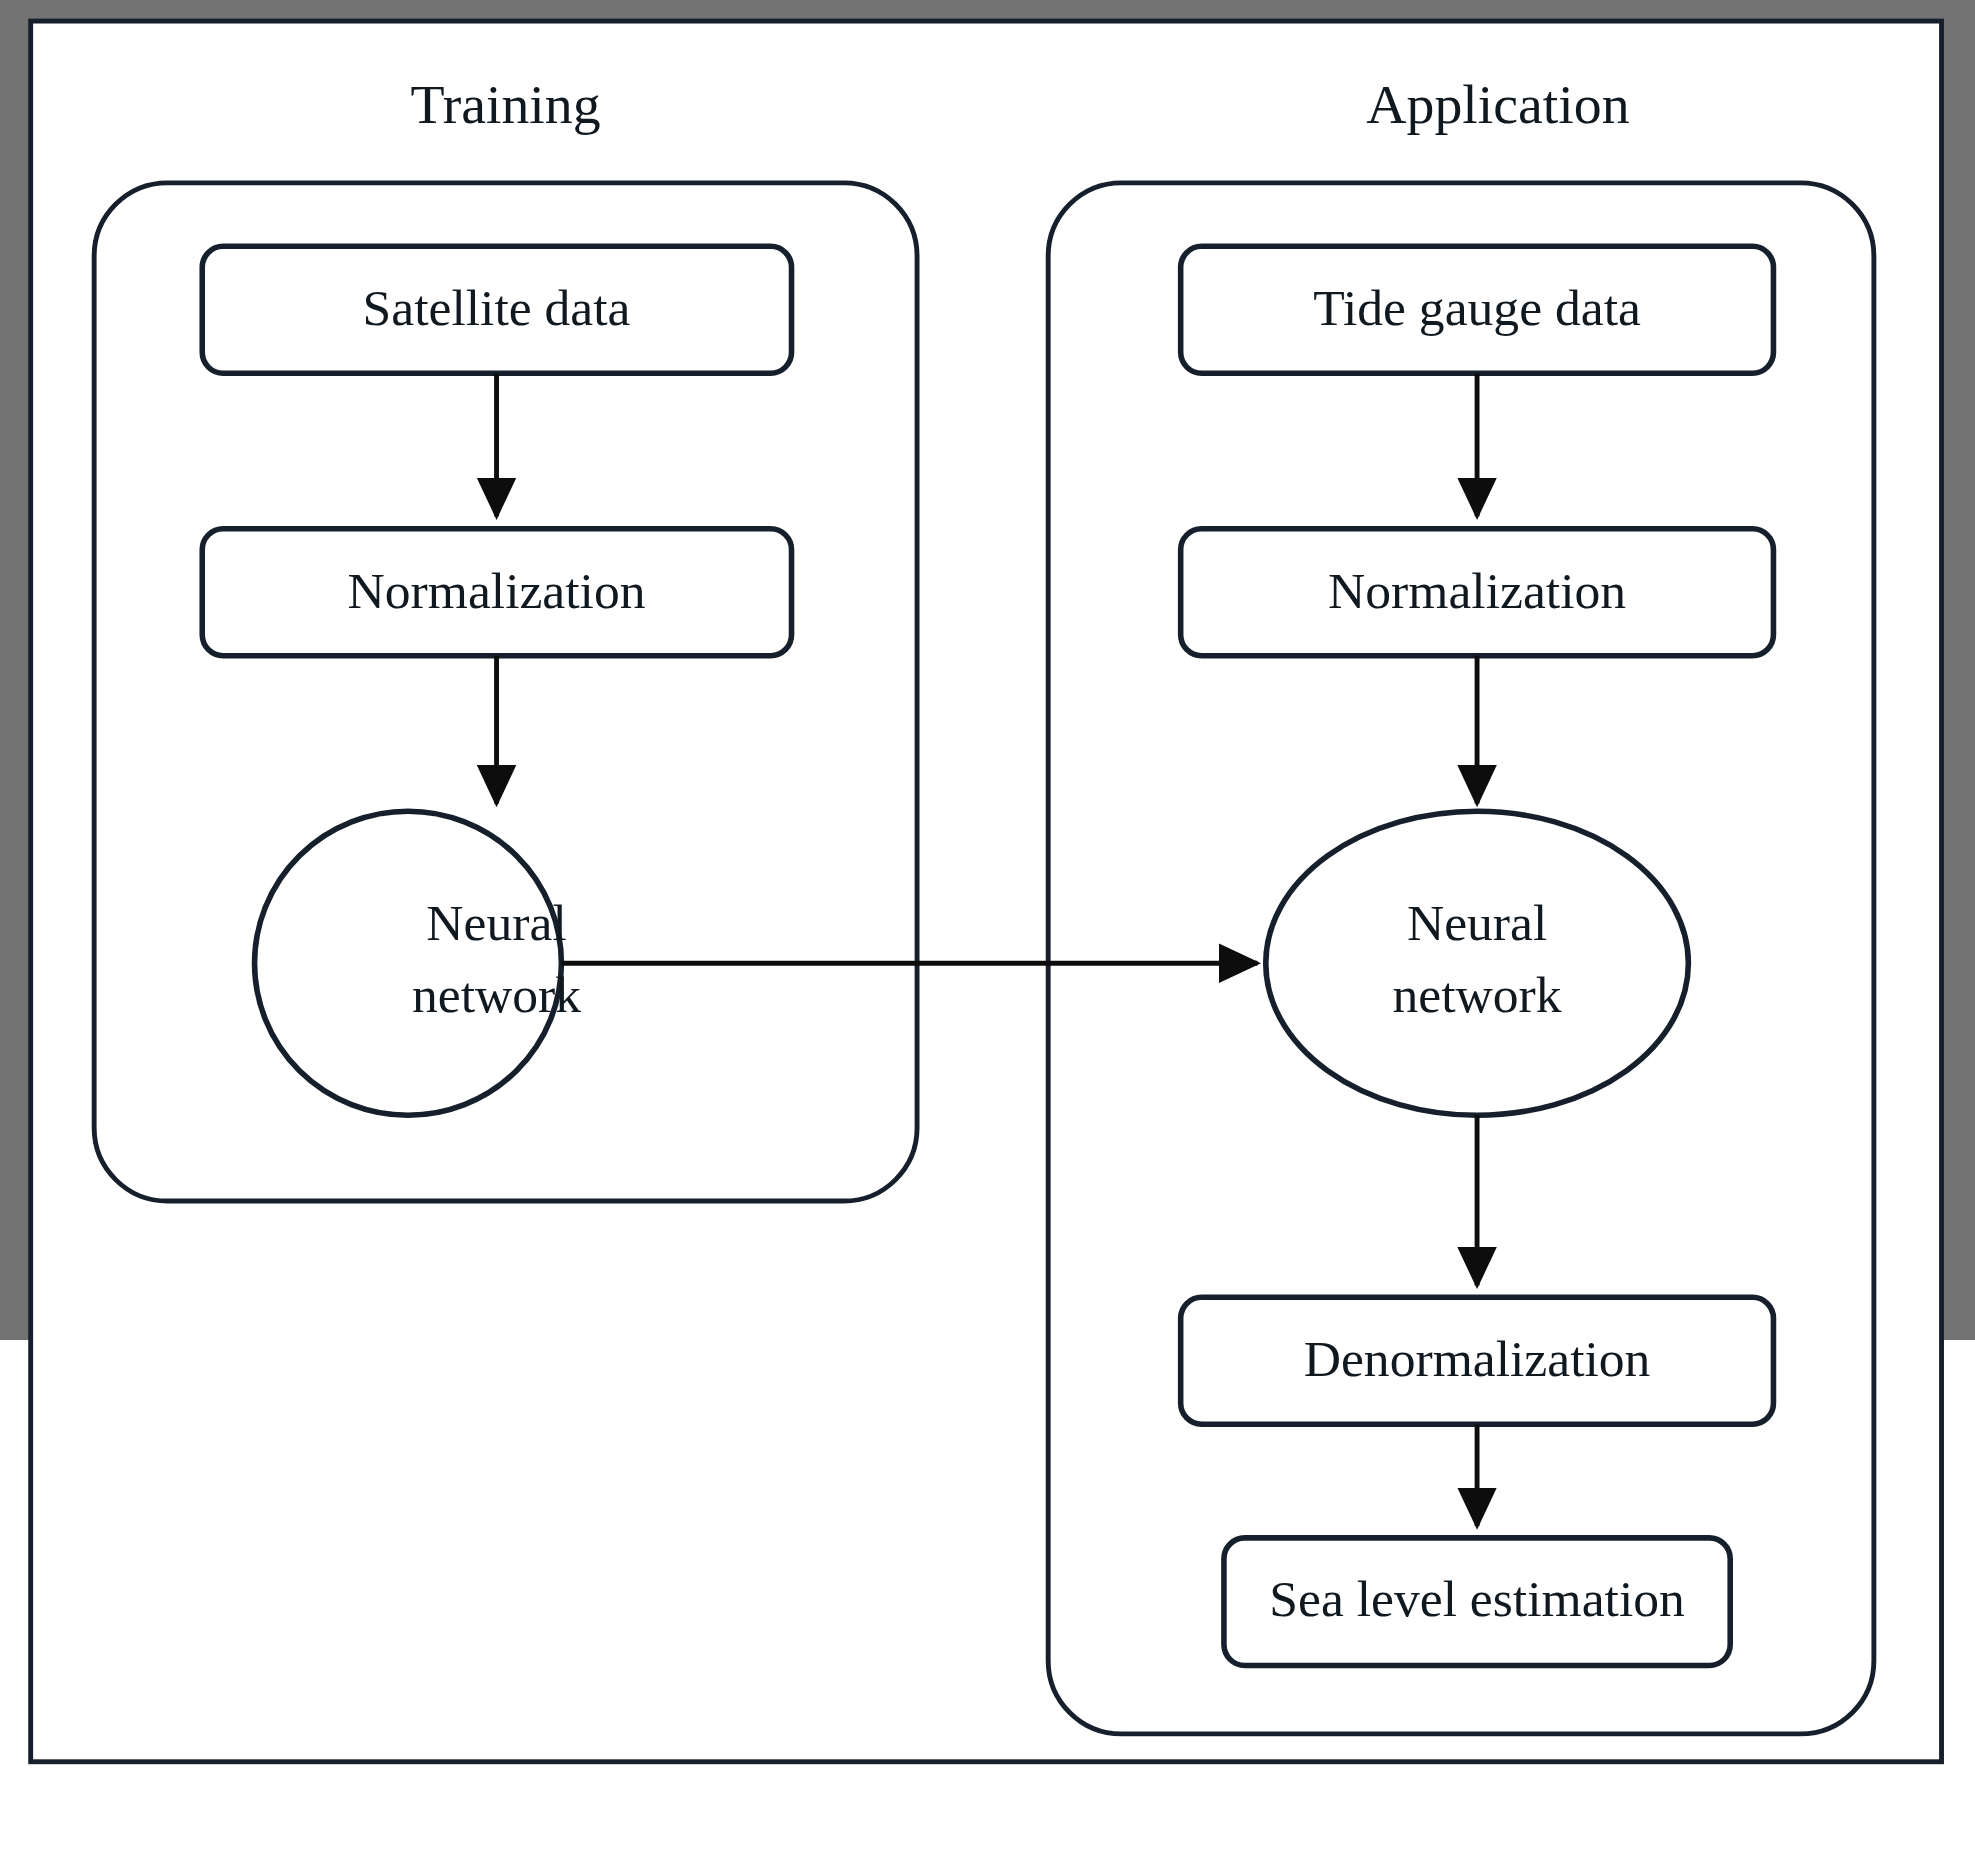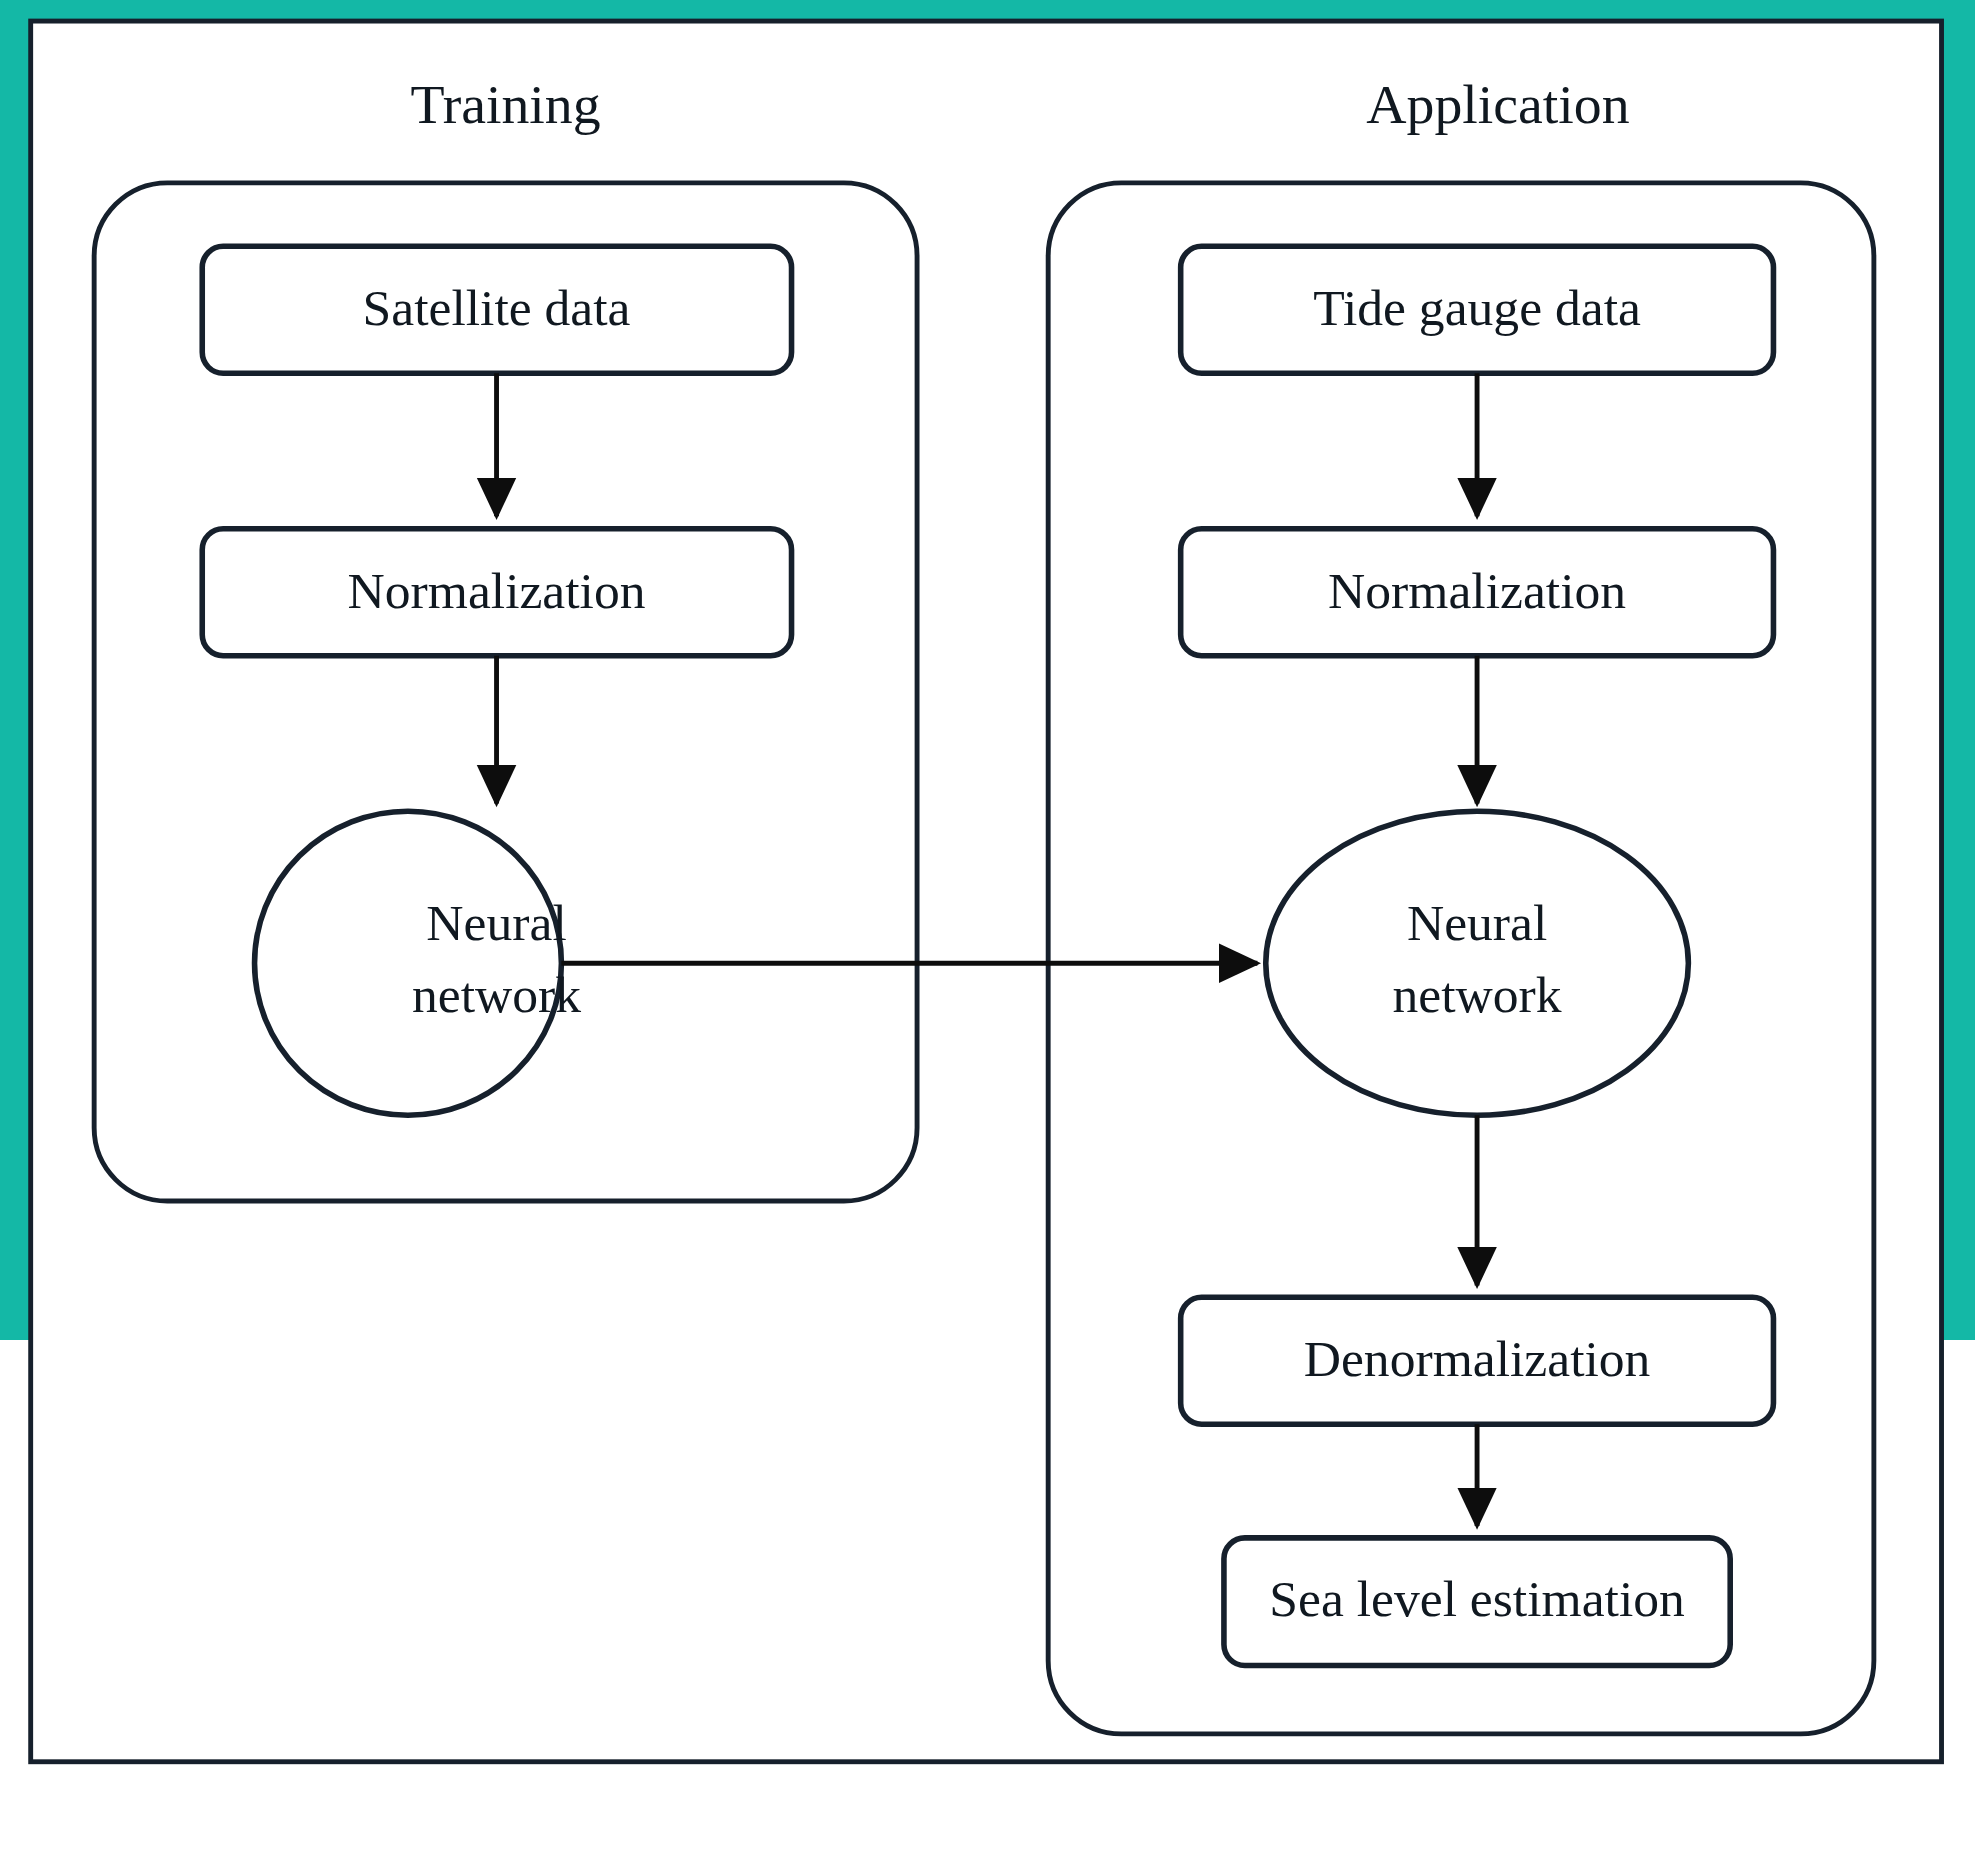--- a/index.html
+++ b/index.html
@@ -10,21 +10,21 @@
   body {
     width: 1975px;
     height: 1870px;
     font-family: "Liberation Serif", "DejaVu Serif", serif;
     overflow: hidden;
   }
   #diagram-root {
     position: relative;
     width: 1975px;
     height: 1340px;
-    background: #14b8a6;
+    background: #737373;
   }
   svg.canvas {
     display: block;
     width: 1975px;
     height: 1870px;
   }
   .node-label,
   .group-title {
     font-family: "Liberation Serif", "DejaVu Serif", serif;
     fill: #101820;

